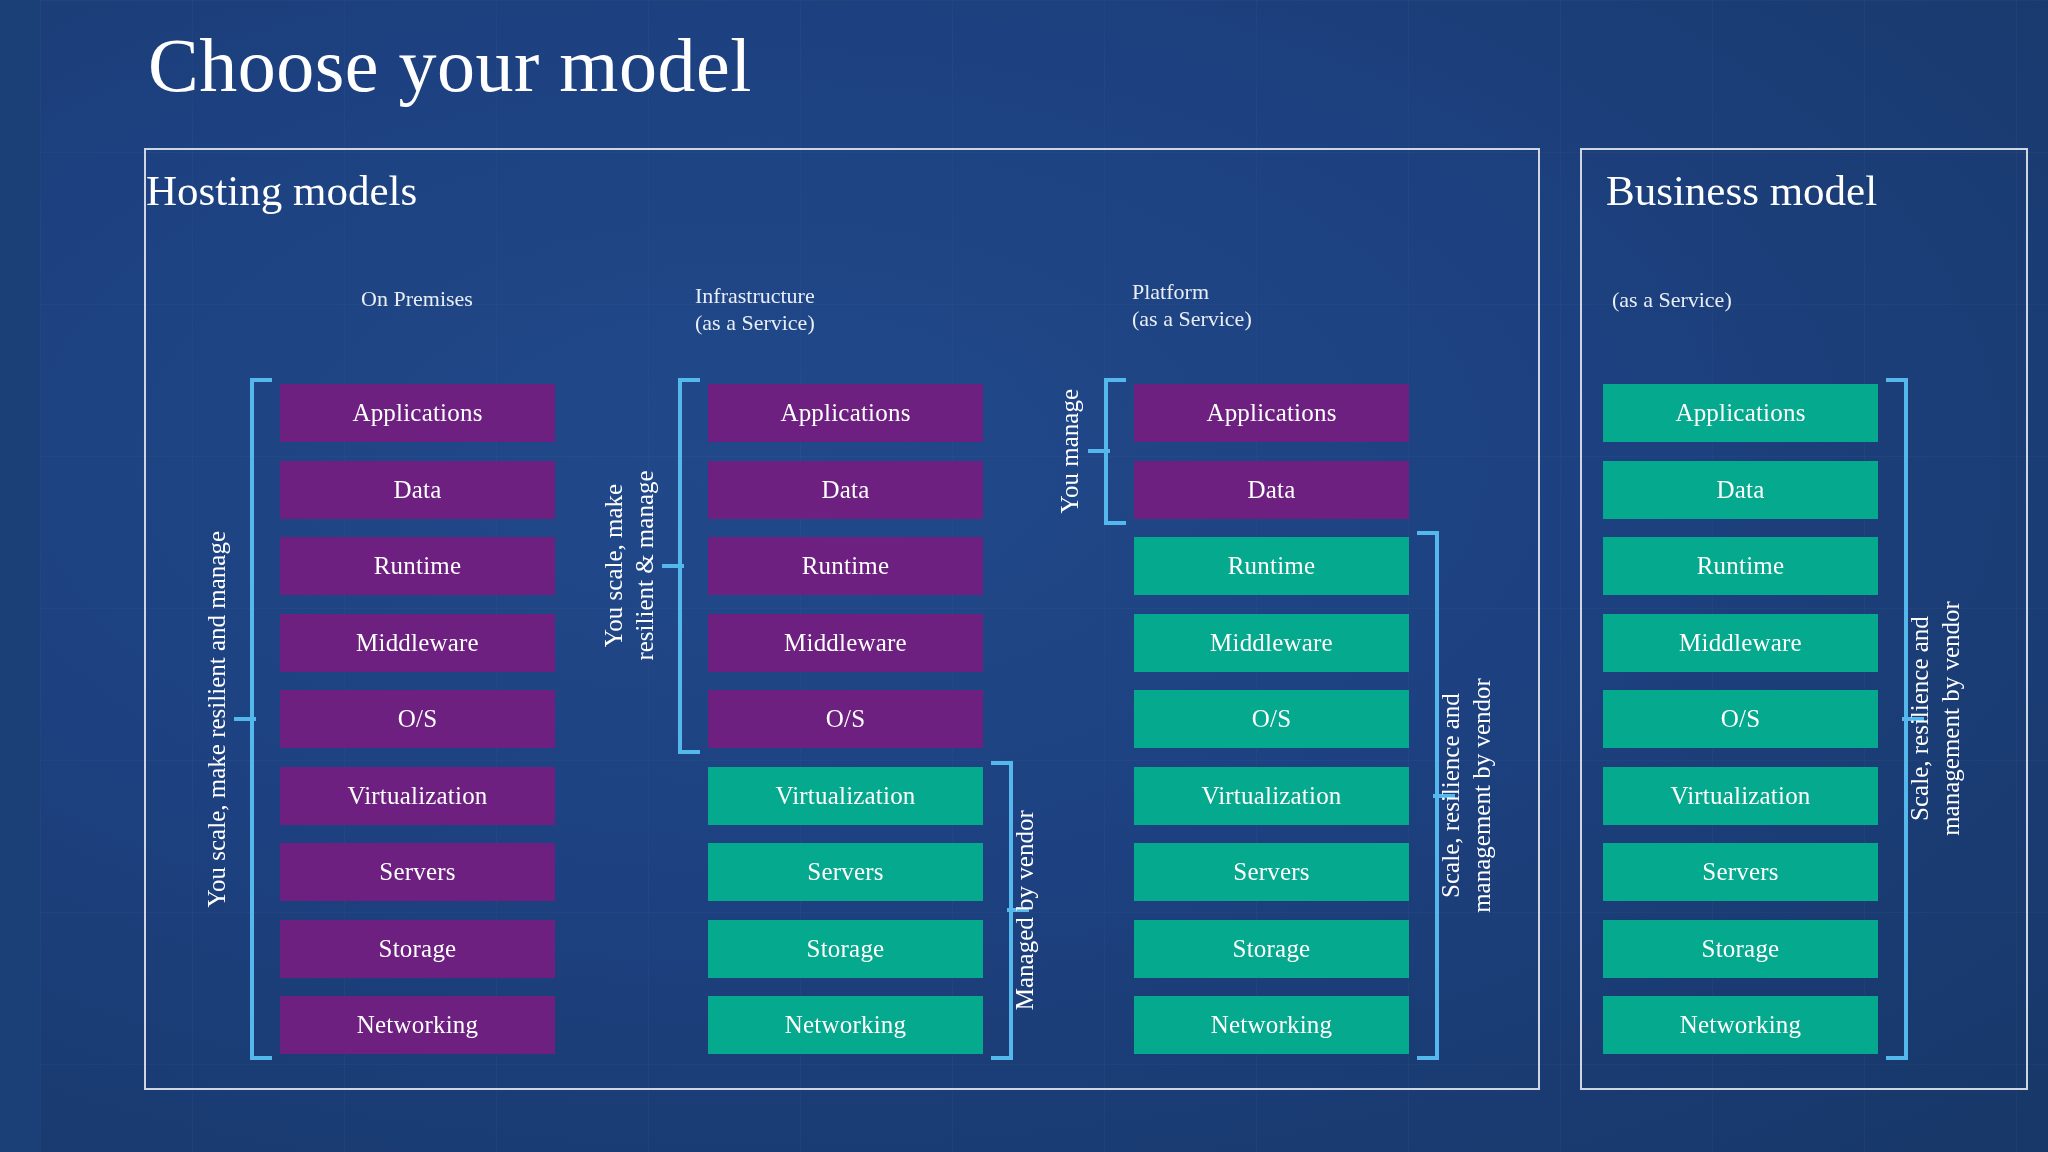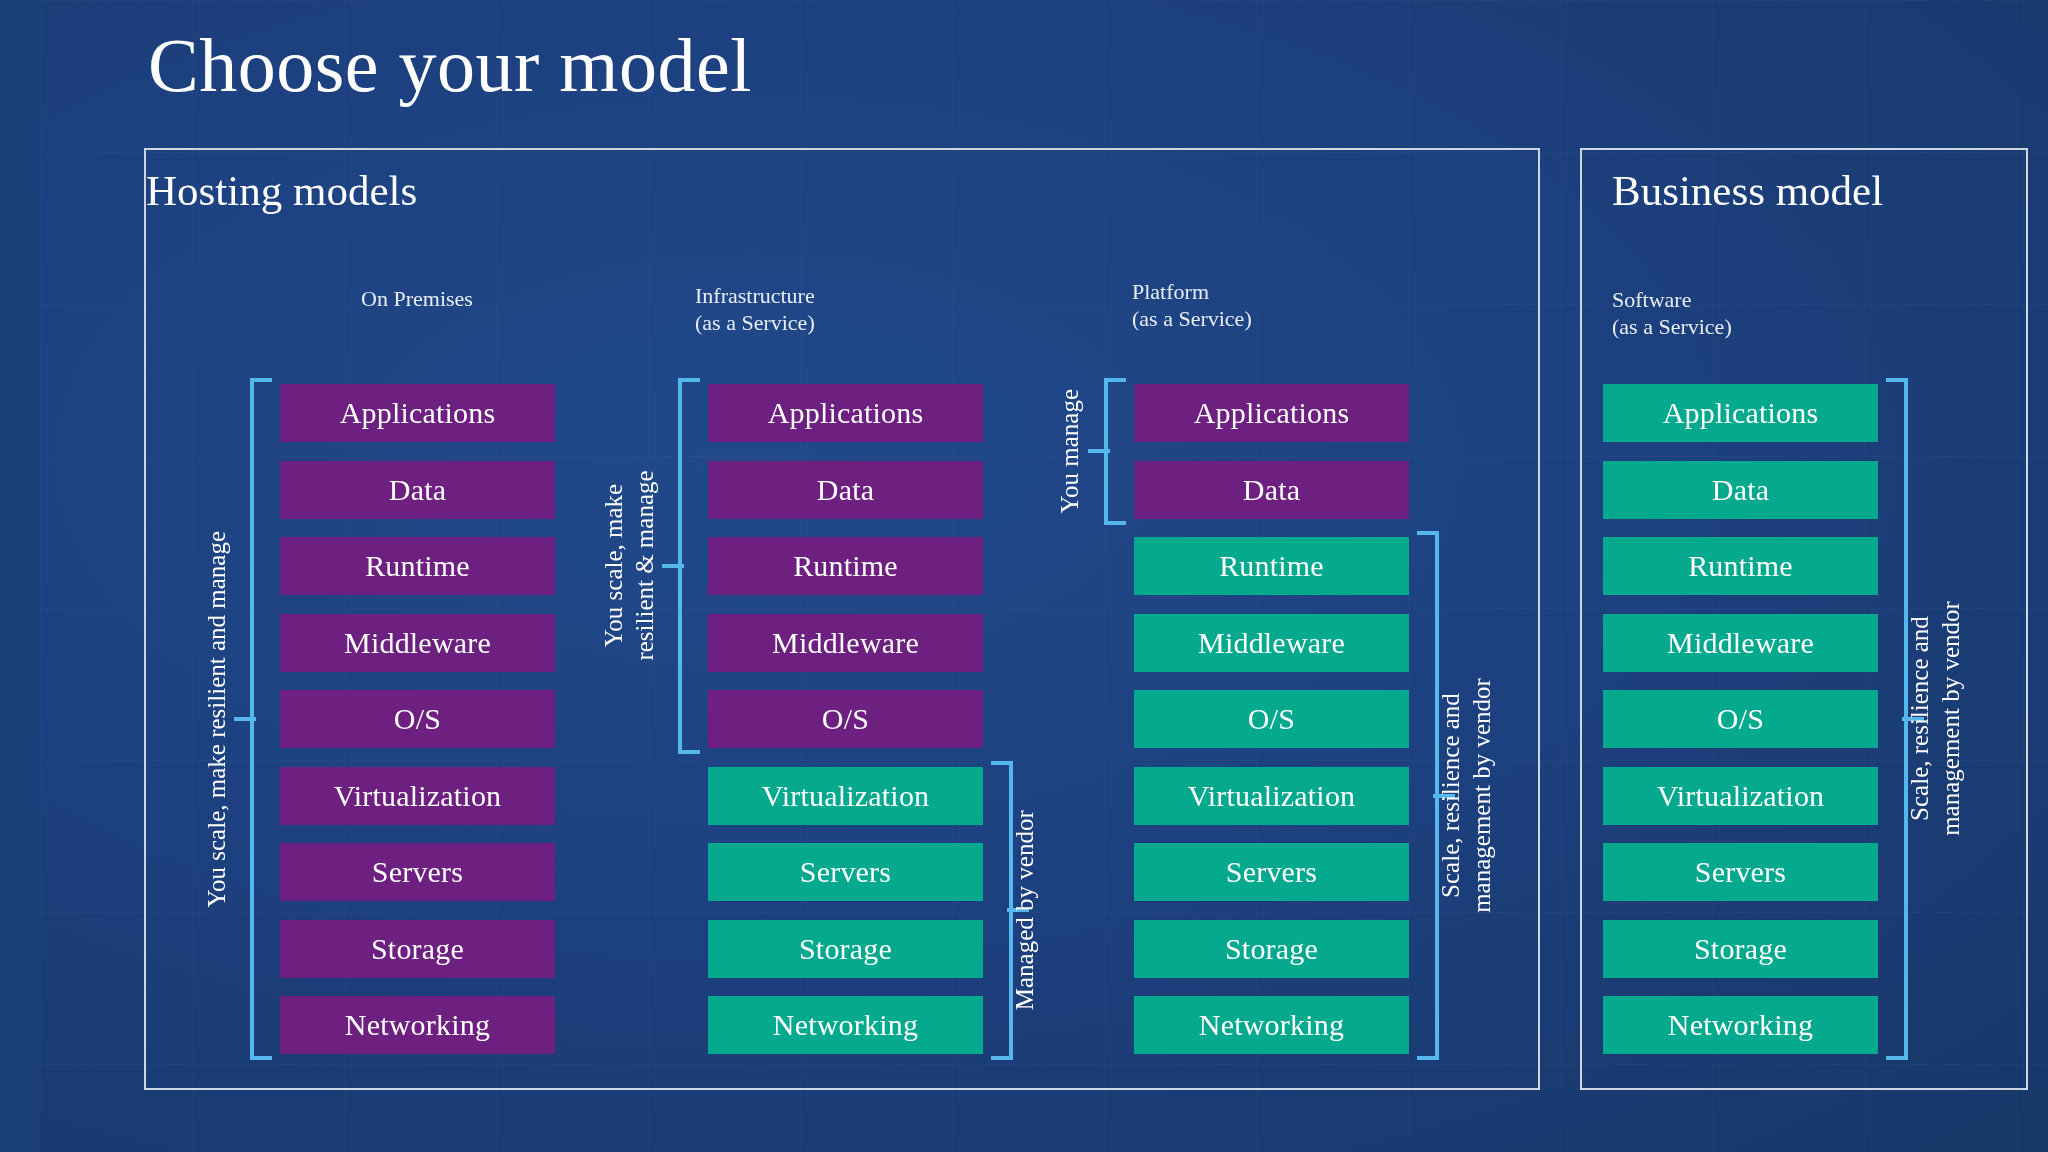--- a/index.html
+++ b/index.html
@@ -45,41 +45,41 @@
 
   .panel-title {
     position: absolute;
     top: 16px;
     font-size: 43px;
     font-weight: 300;
     color: #ffffff;
     white-space: nowrap;
   }
   #panel-hosting .panel-title { left: 0; right: 0; text-align: left; }
-  #panel-business .panel-title { left: 30px; text-align: center; }
+  #panel-business .panel-title { left: 24px; text-align: center; }
   .col-head {
     position: absolute;
     font-size: 22px;
     font-weight: 300;
     line-height: 1.22;
     color: #e9eef6;
     white-space: nowrap;
   }
 
   .stack { position: absolute; }
   .layer-box {
     position: absolute;
     left: 0;
     width: 100%;
     height: 58px;
     box-sizing: border-box;
     display: flex;
     align-items: center;
     justify-content: center;
-    font-size: 30px;
+    font-size: 25px;
     font-weight: 400;
     color: #ffffff;
     letter-spacing: 0.2px;
   }
   .layer-box.you   { background: #6d2080; }
   .layer-box.vendor{ background: #05a98d; }
 
   
   .bracket {
     position: absolute;
@@ -244,21 +244,20 @@
       <div class="bracket left" style="top: 378px; height: 146.5px; left: 1064px;">
         <div class="tick"></div>
       </div>
       <div class="vlabel" style="width: 146.5px; left: 957.25px; top: 435.75px;">You manage</div>
       <div class="bracket right" style="top: 531px; height: 529px; left: 1377px;">
         <div class="tick"></div>
       </div>
       <div class="vlabel" style="width: 529px; left: 1161.5px; top: 764.5px;">Scale, resilience and
 management by vendor</div>
       <div class="col-head" style="left: 1572px; top: 287px; width: 300px; text-align: left;">
-        <div>Software</div>
         <div>(as a Service)</div>
       </div>
       <div class="stack" style="left: 1563px; top: 384px; width: 275px; height: 670px;">
         <div class="layer-box vendor" style="top: 0px;">
           <span>Applications</span>
         </div>
         <div class="layer-box vendor" style="top: 76.5px;">
           <span>Data</span>
         </div>
         <div class="layer-box vendor" style="top: 153px;">

